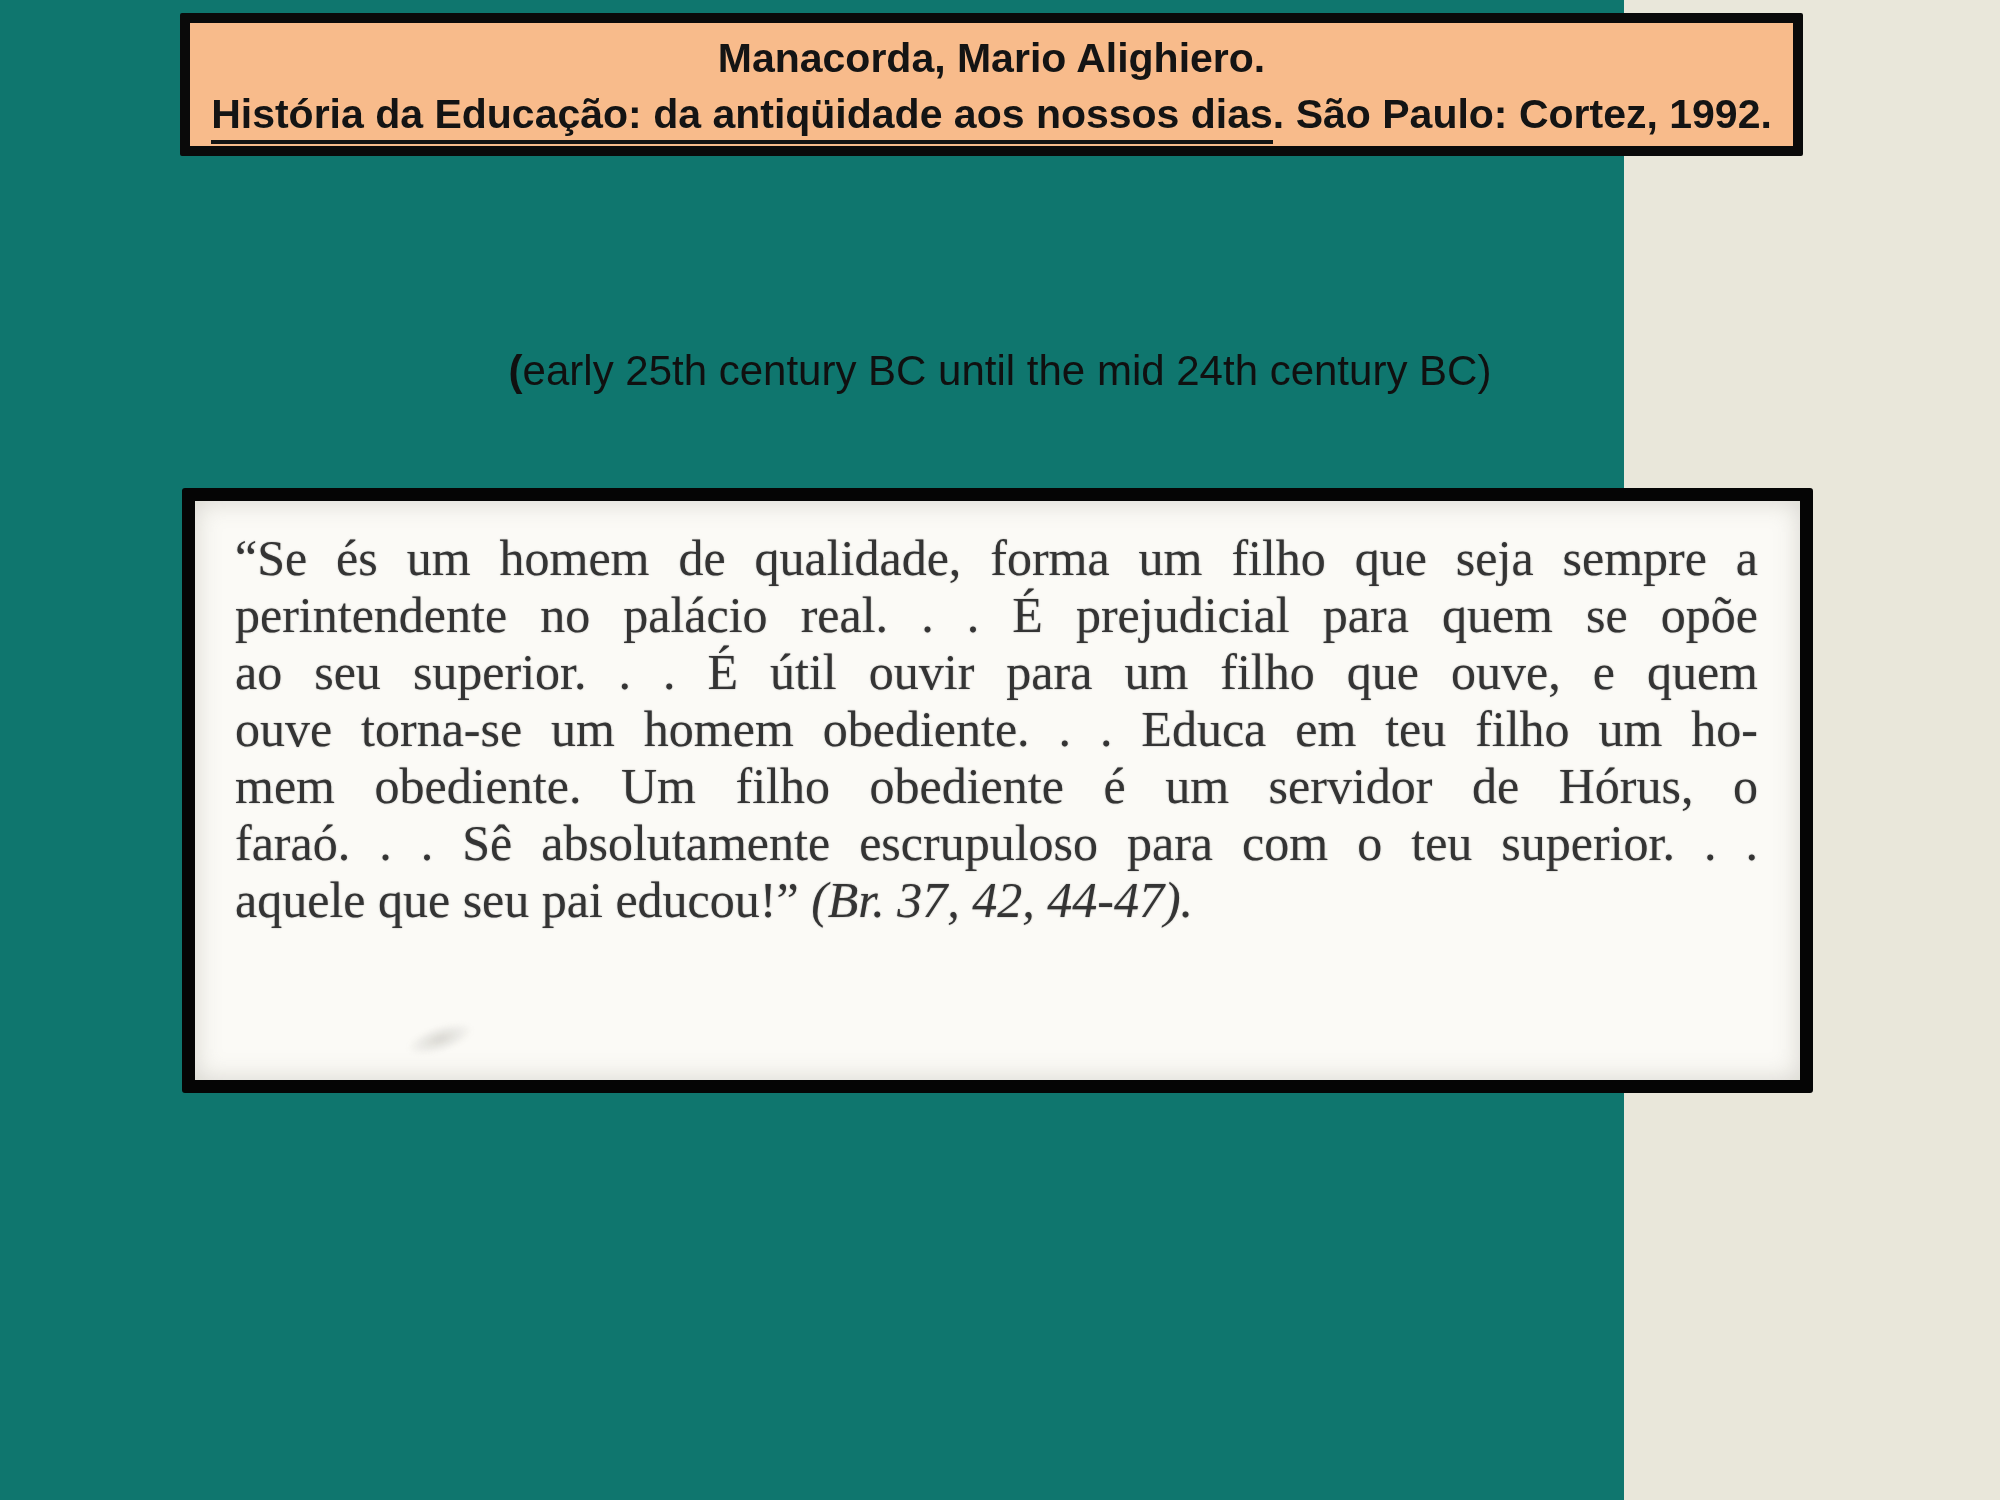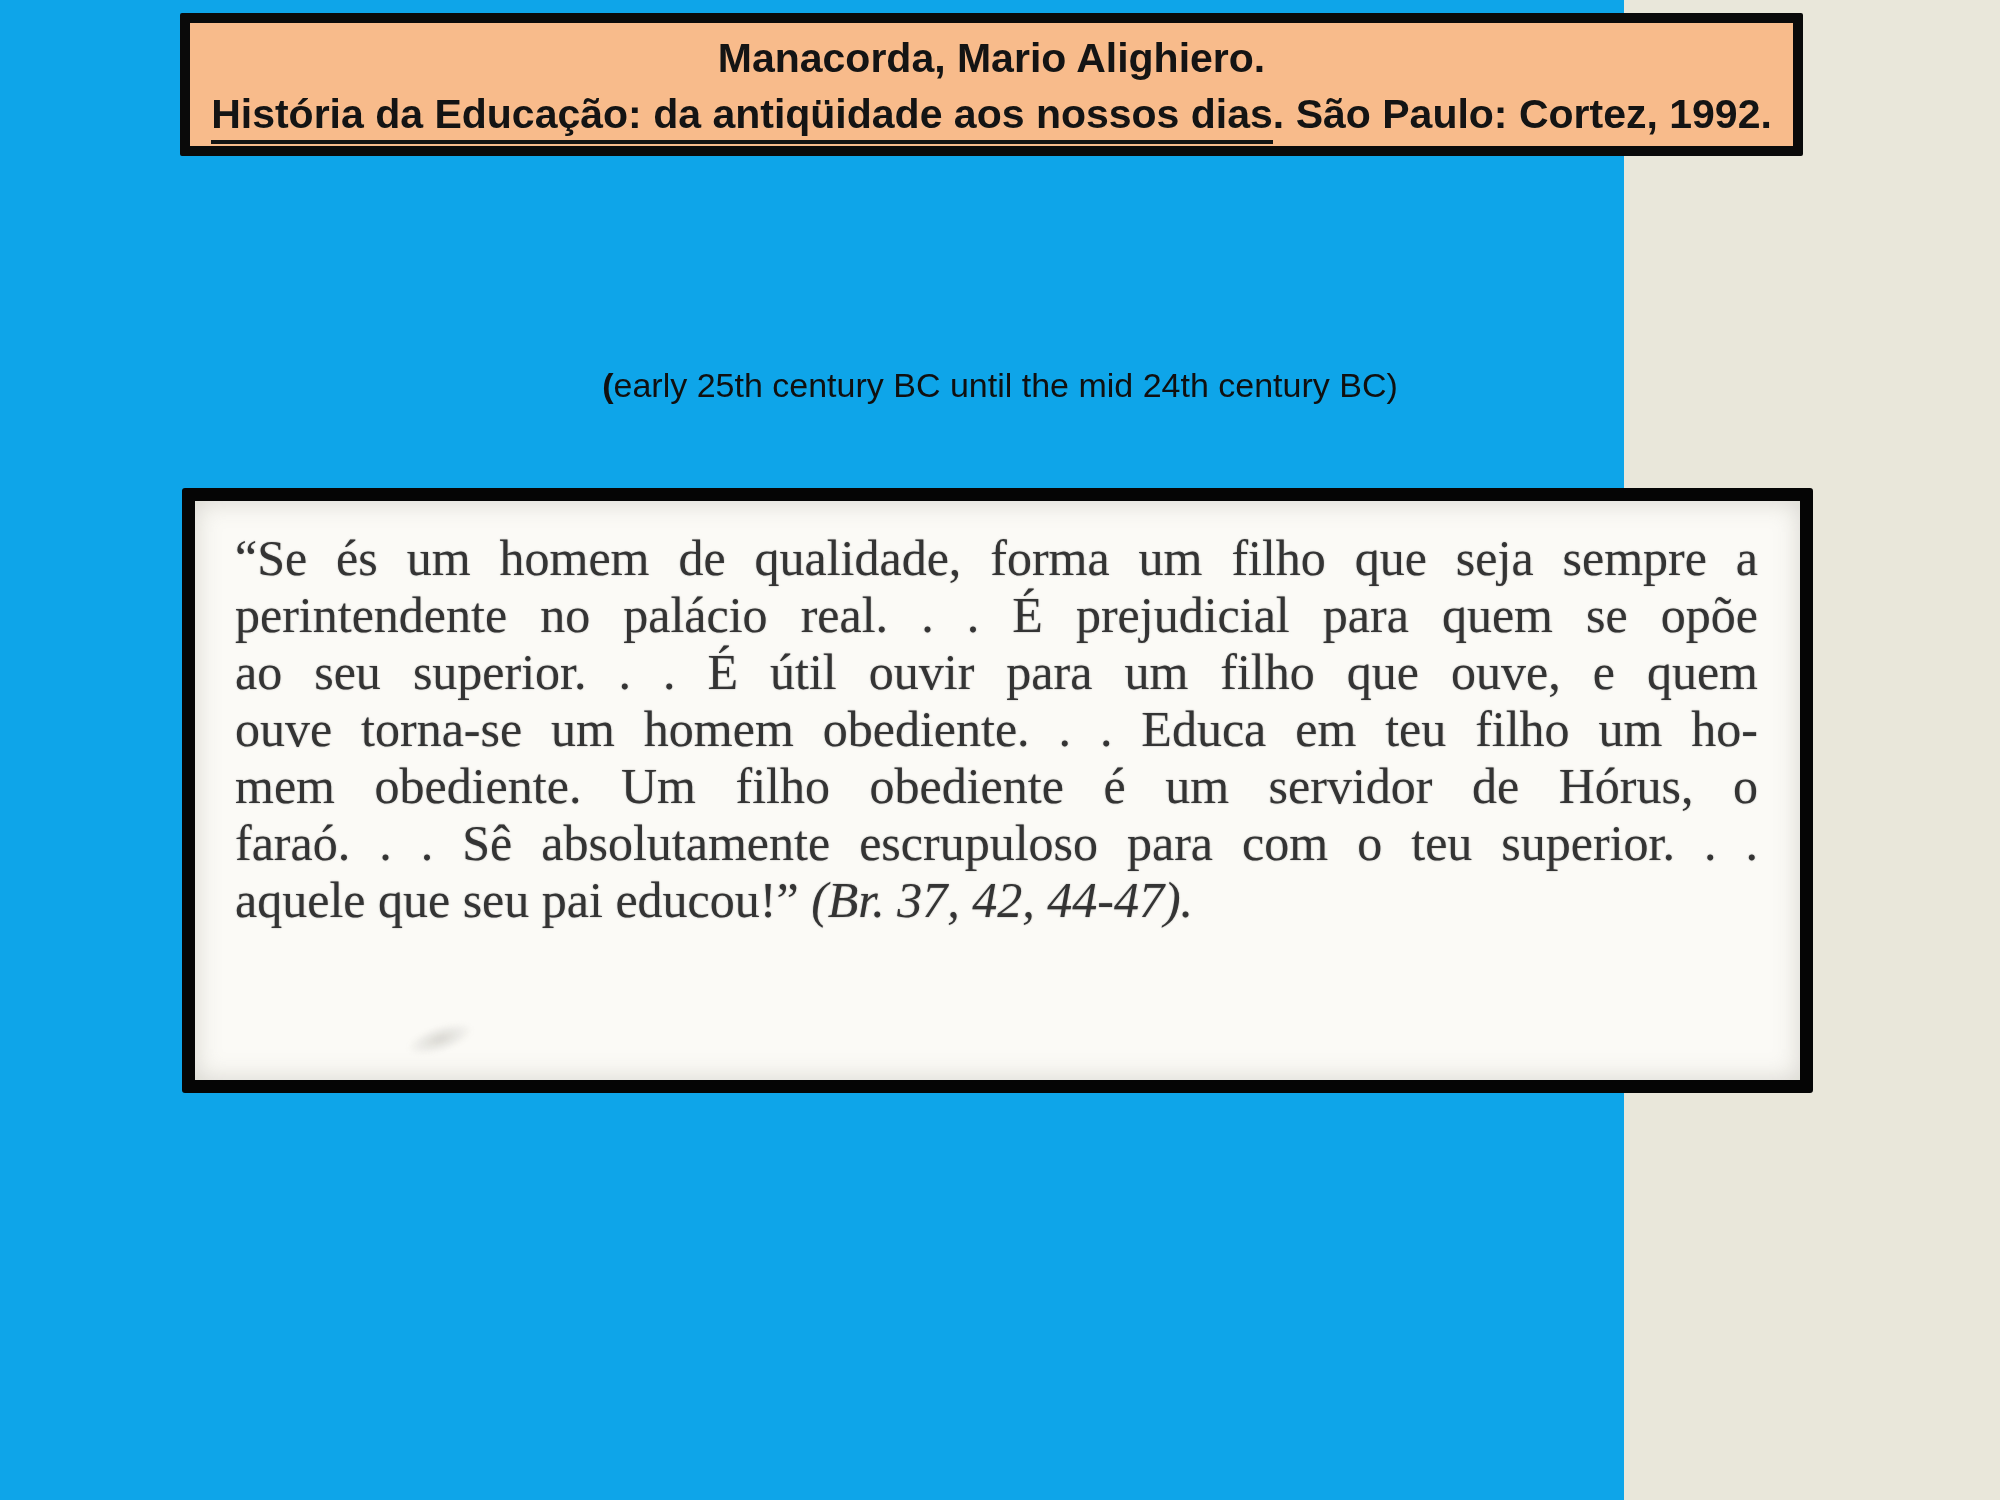--- a/index.html
+++ b/index.html
@@ -10,21 +10,21 @@
     overflow: hidden;
   }
   body {
     background: #E9E7DA;
     font-family: "Liberation Sans", "DejaVu Sans", sans-serif;
   }
   #slide {
     position: relative;
     width: 1624px;
     height: 1500px;
-    background: #0ea5e9;
+    background: #0f766e;
   }
 
   
   .citation-box {
     position: absolute;
     left: 180px;
     top: 13px;
     width: 1623px;
     height: 143px;
     box-sizing: border-box;
@@ -55,24 +55,24 @@
     text-align: center;
     color: #101010;
   }
   .section-title {
     font-size: 44px;
     font-weight: bold;
     line-height: 58px;
     letter-spacing: 0.5px;
   }
   .section-subtitle {
-    font-size: 34px;
+    font-size: 42px;
     font-weight: normal;
     line-height: 54px;
-    margin-top: 16px;
+    margin-top: 2px;
   }
   .subtitle-paren {
     font-weight: bold;
   }
 
   
   .scan-box {
     position: absolute;
     left: 182px;
     top: 488px;

